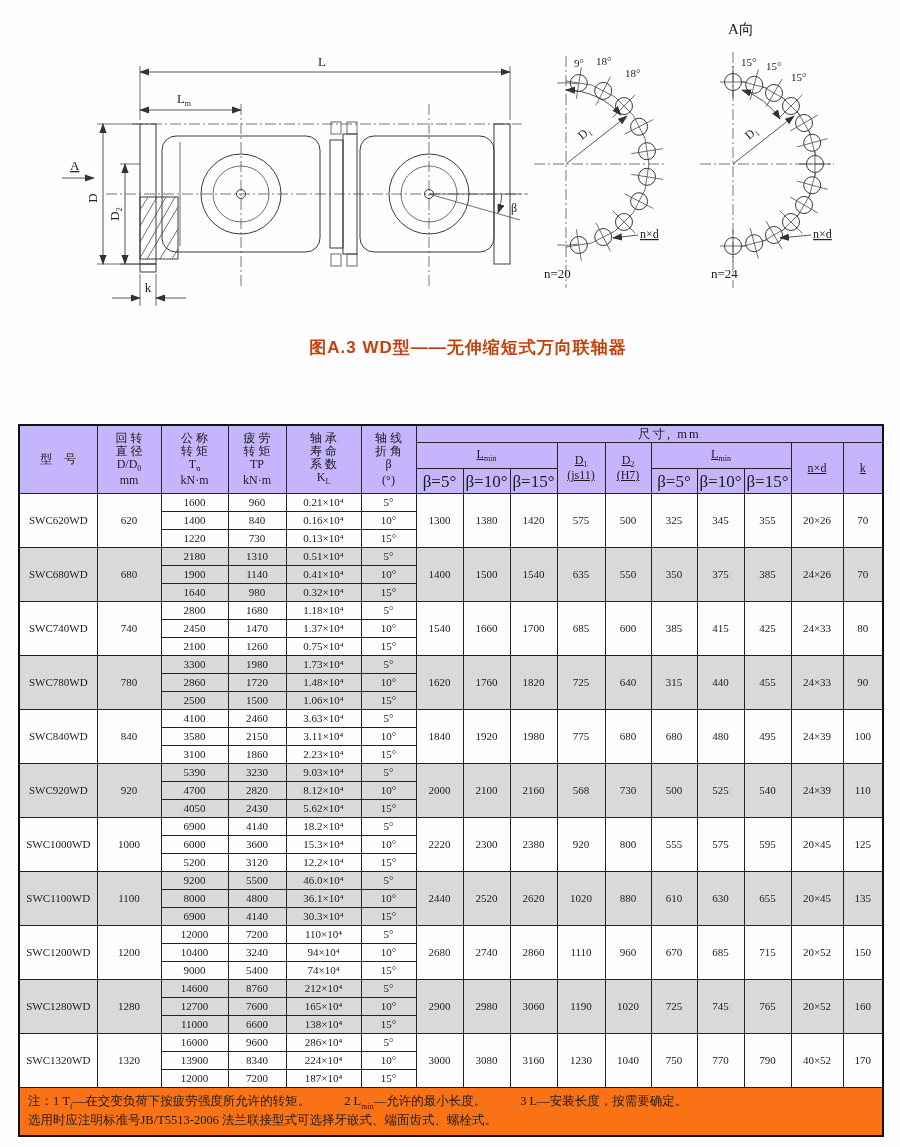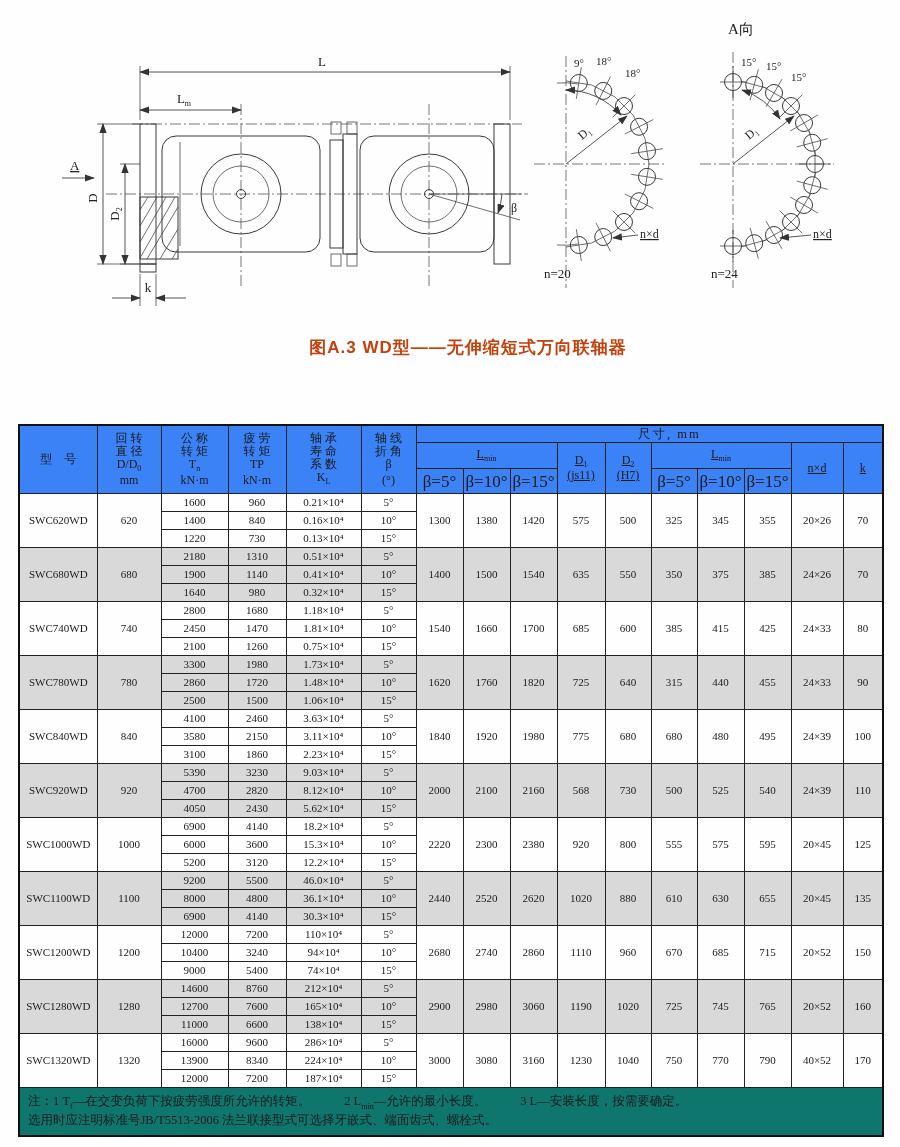--- a/index.html
+++ b/index.html
@@ -11,28 +11,28 @@
   .thin{stroke:#4a4a4a;stroke-width:.8;fill:none;}
   .cl{stroke:#555;stroke-width:.8;fill:none;stroke-dasharray:11 3 2 3;}
   .dim{stroke:#444;stroke-width:.9;fill:none;}
   .caption{position:absolute;top:336px;left:18px;width:100%;text-align:center;
            font-family:"Liberation Sans","DejaVu Sans",sans-serif;font-weight:bold;
            font-size:17px;letter-spacing:1px;color:#c2410c;}
   table.spec{position:absolute;left:18px;top:424px;width:864px;border-collapse:collapse;
              table-layout:fixed;border:2px solid #111;}
   .spec th,.spec td{border:1px solid #222;text-align:center;vertical-align:middle;
              padding:0;overflow:hidden;white-space:nowrap;}
-  .spec thead th{background:#3b82f6;font-weight:normal;font-size:12px;line-height:13px;}
+  .spec thead th{background:#c4b5fd;font-weight:normal;font-size:12px;line-height:13px;}
   .spec thead .hsize{height:16px;font-size:12.5px;letter-spacing:2px;padding-left:40px;}
   .spec thead tr:nth-child(2) th{height:25px;text-decoration:underline;}
   .spec thead tr:nth-child(3) th{height:24px;font-size:17px;}
   .spec td{height:17px;line-height:17px;font-size:11px;}
   .spec tr.g td{background:#d9d9d9;}
   .spec sub{font-size:8px;line-height:8px;}
-  .spec .notes{background:#0f766e;text-align:left;font-size:12.5px;line-height:1.55;
+  .spec .notes{background:#f97316;text-align:left;font-size:12.5px;line-height:1.55;
                padding:4px 8px;white-space:normal;height:auto;}
   .notes .gap{display:inline-block;width:34px;}
 </style>
 </head>
 <body>
 
 <div class="page">
 
   <svg style="position:absolute;left:14px;top:24px" width="520" height="302" viewBox="0 0 520 302">
     <defs>
@@ -377,21 +377,21 @@
           <td rowspan="3">600</td>
           <td rowspan="3">385</td>
           <td rowspan="3">415</td>
           <td rowspan="3">425</td>
           <td rowspan="3">24×33</td>
           <td rowspan="3">80</td>
         </tr>
         <tr>
           <td>2450</td>
           <td>1470</td>
-          <td>1.81×10⁴</td>
+          <td>1.37×10⁴</td>
           <td>10°</td>
         </tr>
         <tr>
           <td>2100</td>
           <td>1260</td>
           <td>0.75×10⁴</td>
           <td>15°</td>
         </tr>
         <tr class="g">
           <td rowspan="3">SWC780WD</td>

